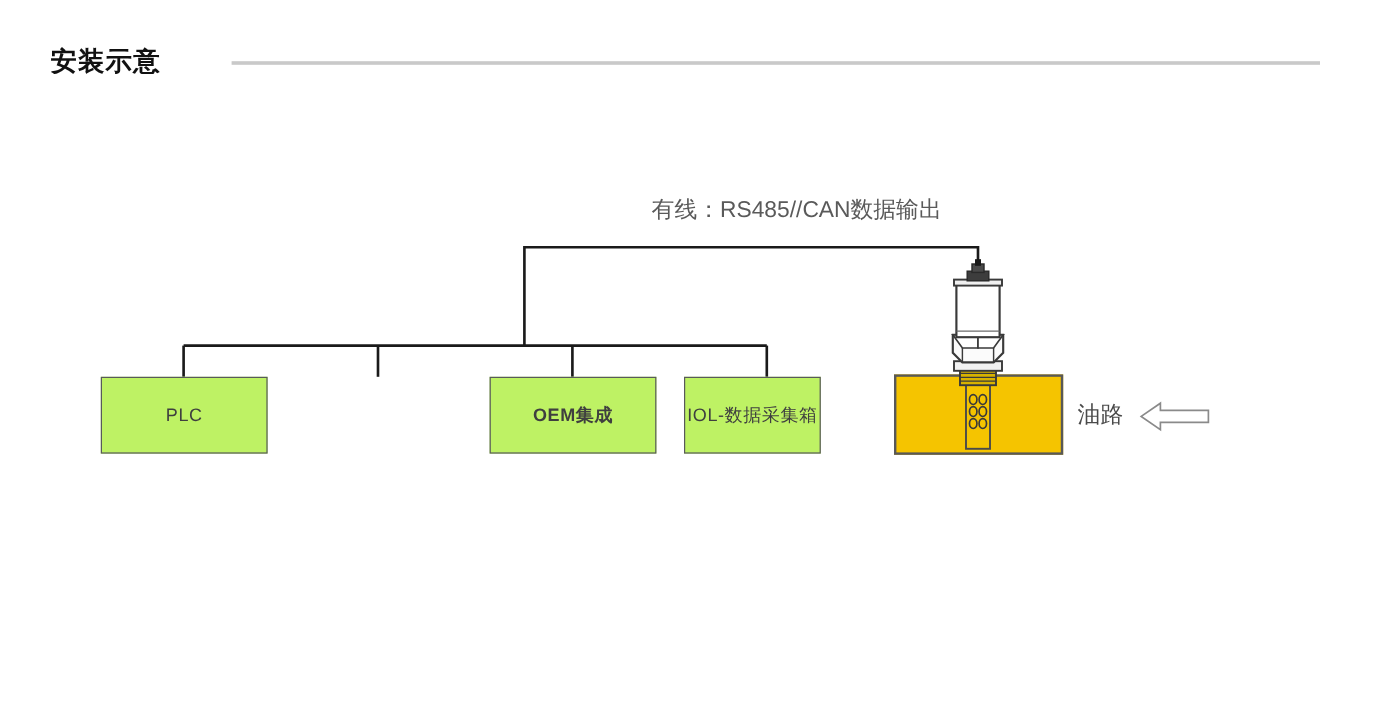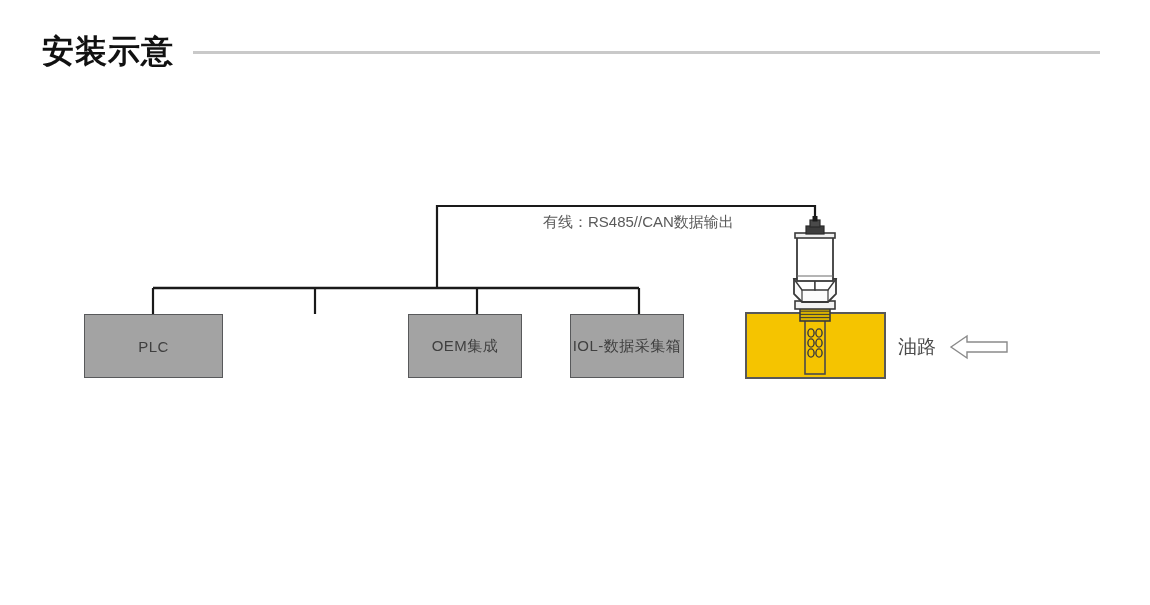--- a/index.html
+++ b/index.html
@@ -22,21 +22,21 @@
     position: absolute;
     left: 0;
     top: 0;
     width: 1150px;
     height: 90px;
   }
   #page-title {
     position: absolute;
     left: 42px;
     top: 31px;
-    font-size: 32px;
+    font-size: 22px;
     font-weight: bold;
     letter-spacing: 1px;
     color: #111111;
     line-height: 40px;
     white-space: nowrap;
   }
   #title-rule {
     position: absolute;
     left: 193px;
     top: 51px;
@@ -59,48 +59,47 @@
     top: 0;
     width: 1150px;
     height: 605px;
   }
 
   
   #bus-label {
     position: absolute;
     left: 543px;
     top: 166px;
-    font-size: 15px;
+    font-size: 19px;
     color: #5a5a5a;
     white-space: nowrap;
     line-height: 20px;
-    margin-top: 46px;
   }
 
   
   .device-box {
     position: absolute;
     top: 314px;
     height: 64px;
     box-sizing: border-box;
     border: 1.6px solid #58595b;
-    background: #a3a3a3;
+    background: #bef264;
     display: flex;
     align-items: center;
     justify-content: center;
   }
   .device-label {
     font-size: 15px;
     color: #3f3f3f;
     white-space: nowrap;
     letter-spacing: 0.5px;
   }
   #box-plc   { left: 84px;  width: 139px; }
   #box-daq   { left: 246px; width: 139px; }
-  #box-oem   { left: 408px; width: 114px; }
+  #box-oem   { left: 408px; width: 139px; font-weight: bold; }
   #box-iol   { left: 570px; width: 114px; }
 
   
   #oil-block {
     position: absolute;
     left: 745px;
     top: 312px;
     width: 141px;
     height: 67px;
     box-sizing: border-box;

